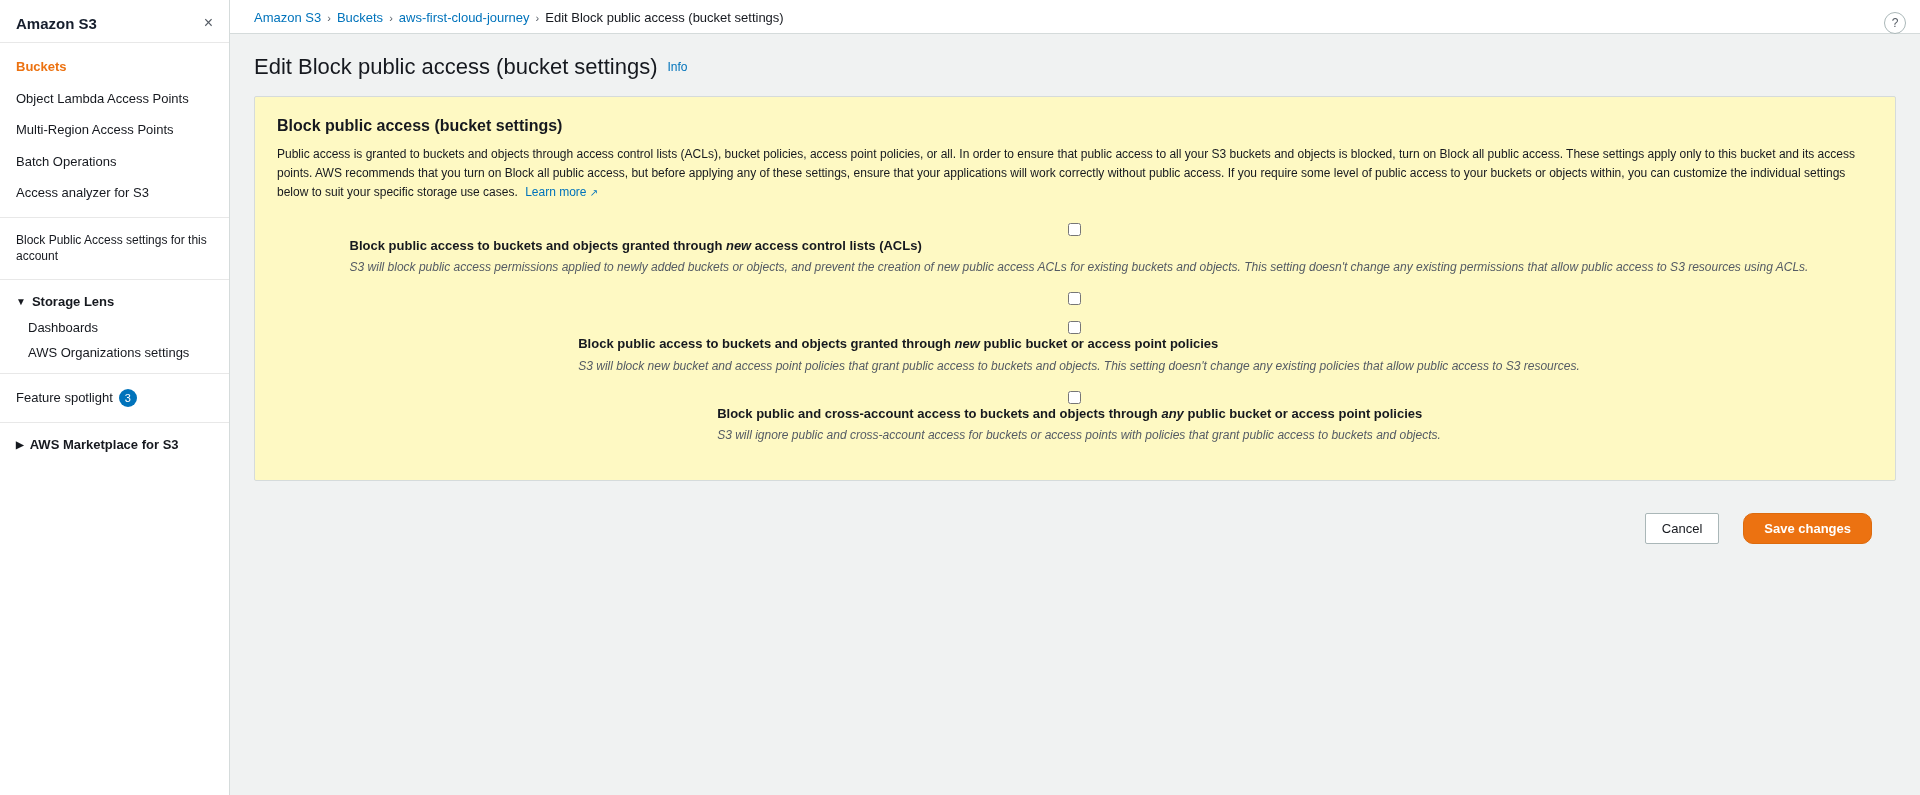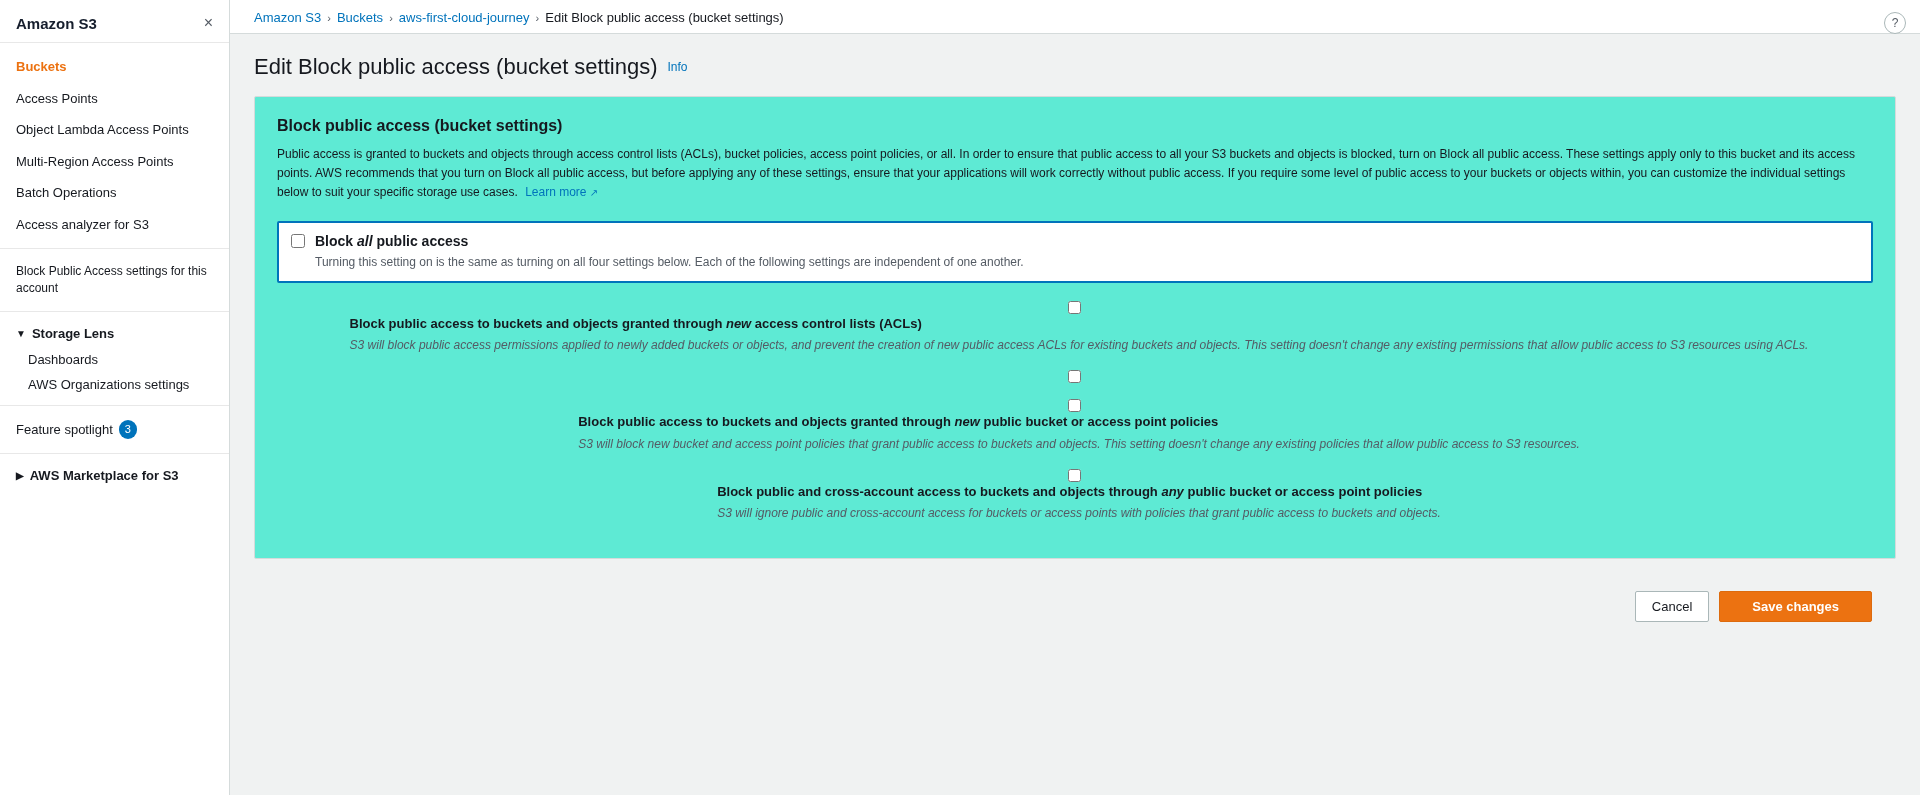--- a/index.html
+++ b/index.html
@@ -146,21 +146,21 @@
     .info-link {
       color: #0073bb;
       font-size: 12px;
       cursor: pointer;
       text-decoration: none;
       text-align: right;
     }
 
     
     .panel {
-      background: #5eead4;
+      background: #fef9c3;
       border: 1px solid #d5dbdb;
       border-radius: 2px;
       padding: 20px 22px 22px;
       margin-bottom: 20px;
     }
     .panel-title {
       font-size: 16px;
       font-weight: 700;
       color: #16191f;
       margin-bottom: 10px;
@@ -241,36 +241,36 @@
       margin-top: 3px;
       line-height: 1.5;
       font-style: italic;
     }
 
     
     .footer-row {
       display: flex;
       justify-content: flex-end;
       padding: 12px 24px;
-      gap: 10px;
+      gap: 24px;
     }
     .btn-cancel {
       background: #fff;
       border: 1px solid #aab7b8;
       border-radius: 2px;
       padding: 7px 16px;
       font-size: 13px;
       cursor: pointer;
       color: #16191f;
     }
     .btn-save {
       background: #ec7211;
       border: 1px solid #dd6b0e;
-      border-radius: 2px;
-      padding: 7px 32px;
+      border-radius: 10px;
+      padding: 7px 20px;
       font-size: 13px;
       cursor: pointer;
       color: #fff;
       font-weight: 600;
     }
 
     
     .help-icon {
       position: fixed;
       top: 12px;
@@ -292,21 +292,20 @@
 </head>
 <body>
 
 <div id="sidebar">
   <div class="sidebar-header">
     <span class="sidebar-title">Amazon S3</span>
     <button class="sidebar-close">×</button>
   </div>
   <div class="sidebar-nav">
     <div class="sidebar-item active">Buckets</div>
-    <div class="sidebar-item">Access Points</div>
     <div class="sidebar-item">Object Lambda Access Points</div>
     <div class="sidebar-item">Multi-Region Access Points</div>
     <div class="sidebar-item">Batch Operations</div>
     <div class="sidebar-item">Access analyzer for S3</div>
 
     <hr class="sidebar-divider">
 
     <div class="block-public-access-item">Block Public Access settings for this account</div>
 
     <hr class="sidebar-divider">
@@ -353,29 +352,20 @@
     </div>
 
     <div class="panel">
       <div class="panel-title">Block public access (bucket settings)</div>
       <div class="panel-description">
         <span>Public access is granted to buckets and objects through access control lists (ACLs), bucket policies, access point policies, or all. In order to ensure that public access to all your S3 buckets and objects is blocked, turn on Block all public access. These settings apply only to this bucket and its access points. AWS recommends that you turn on Block all public access, but before applying any of these settings, ensure that your applications will work correctly without public access. If you require some level of public access to your buckets or objects within, you can customize the individual settings below to suit your specific storage use cases.</span>
         <a class="info-link" style="margin-left:4px;">Learn more</a>
         <span style="color:#0073bb;font-size:10px;">↗</span>
       </div>
 
-      <div class="block-all-row">
-        <input type="checkbox" class="block-all-checkbox" style="">
-        <div>
-          <div class="block-all-label">
-            <span>Block </span><em>all</em><span> public access</span>
-          </div>
-          <div class="block-all-sub">Turning this setting on is the same as turning on all four settings below. Each of the following settings are independent of one another.</div>
-        </div>
-      </div>
 
       <div class="setting-item">
         <input type="checkbox" class="setting-checkbox" style="">
         <div>
           <div class="setting-label">
             <span>Block public access to buckets and objects granted through </span><em>new</em><span> access control lists (ACLs)</span>
           </div>
           <div class="setting-desc">S3 will block public access permissions applied to newly added buckets or objects, and prevent the creation of new public access ACLs for existing buckets and objects. This setting doesn't change any existing permissions that allow public access to S3 resources using ACLs.</div>
         </div>
       </div>

